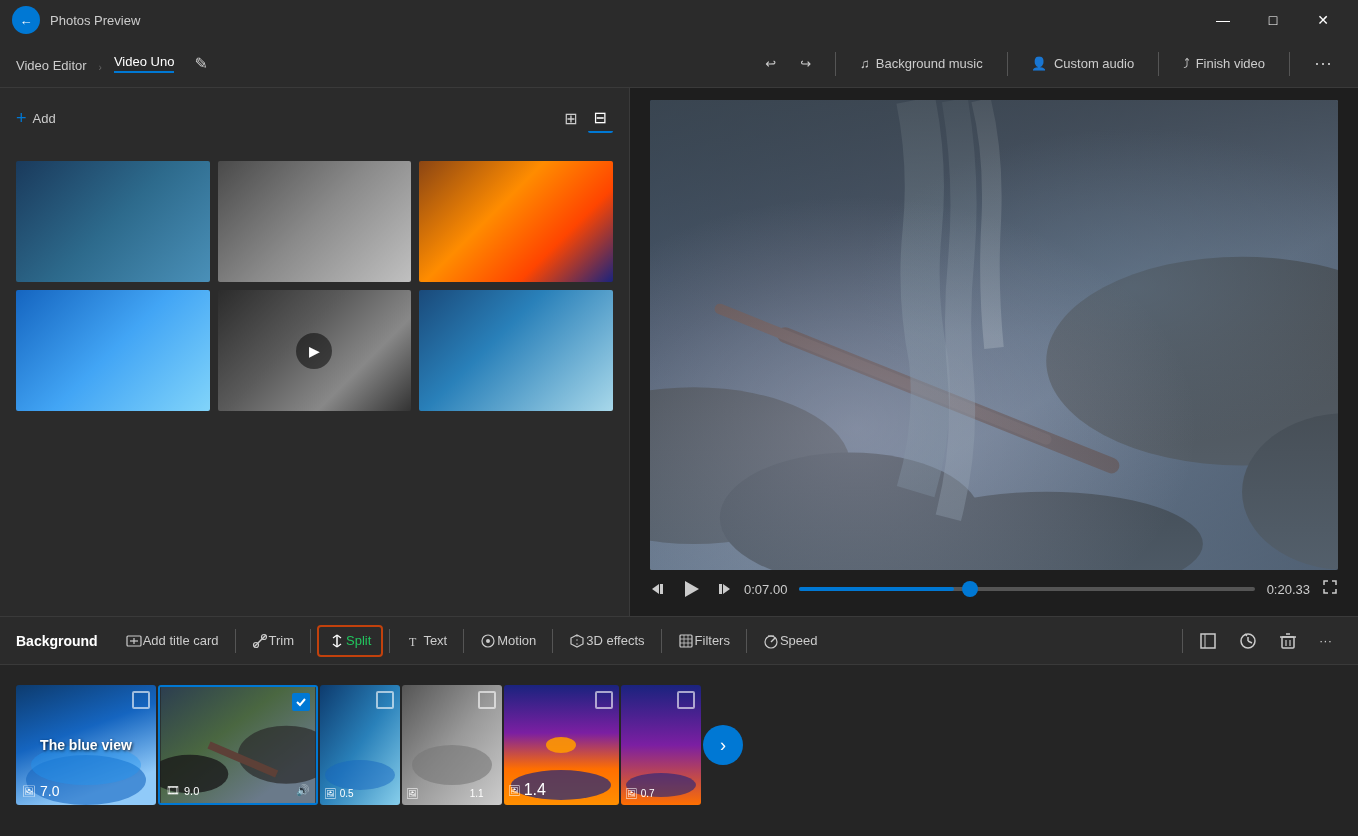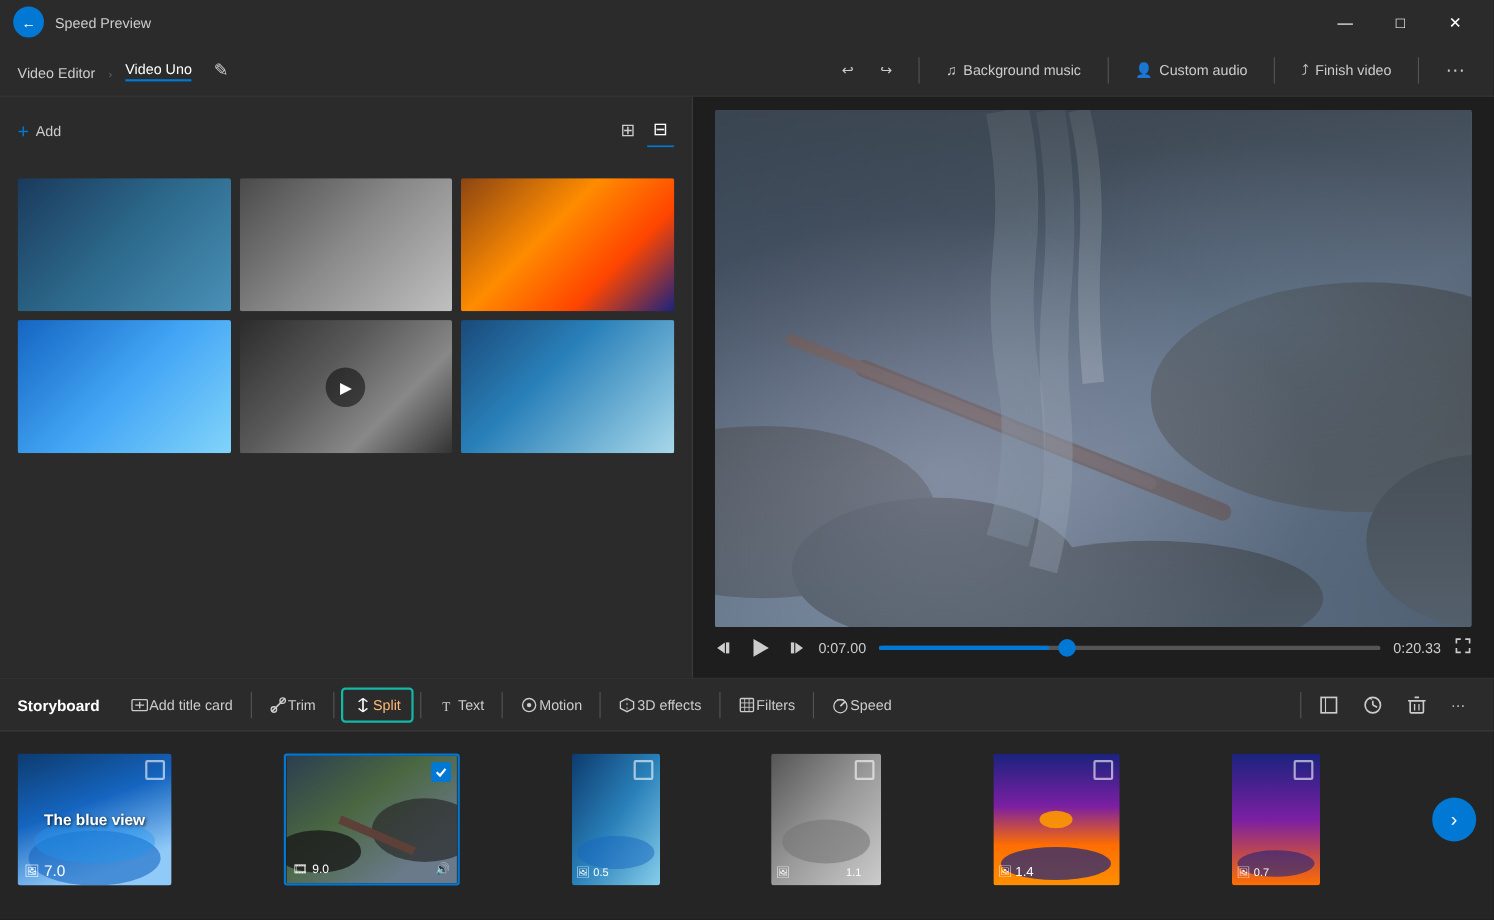--- a/index.html
+++ b/index.html
@@ -256,41 +256,40 @@
       margin-right: 16px;
     }
     .sb-btn {
       background: transparent; border: none; color: #ccc;
       cursor: pointer; padding: 6px 10px;
       border-radius: 3px;
       display: flex; align-items: center; gap: 1px;
       font-size: 13px; white-space: nowrap;
     }
     .sb-btn.highlighted {
-      border: 2px solid #14b8a6;
+      border: 2px solid #c2410c;
       border-radius: 4px;
-      color: #fdba74;
+      color: #22c55e;
     }
     .sb-divider {
       width: 1px; height: 24px; background: #555;
       margin: 0 4px;
     }
     .sb-right-icons {
       margin-left: auto;
       display: flex; align-items: center; gap: 2px;
     }
 
     .storyboard-clips {
       display: flex;
       align-items: center;
       height: 160px;
       padding: 12px 16px;
       gap: 2px;
       overflow-x: auto;
-      justify-content: space-between;
     }
 
     .clip {
       position: relative;
       height: 120px;
       border-radius: 3px;
       overflow: hidden;
       cursor: pointer;
       flex-shrink: 0;
     }
@@ -316,21 +315,21 @@
       font-size: 18px; color: #fff;
     }
   </style>
 </head>
 <body>
 
 <div class="title-bar">
   <div class="title-bar-back">
     <span>←</span>
   </div>
-  <span class="title-bar-title">Speed Preview</span>
+  <span class="title-bar-title">Photos Preview</span>
   <div class="toolbar-spacer"></div>
   <div class="title-bar-window-controls">
     <button class="win-btn">—</button>
     <button class="win-btn">□</button>
     <button class="win-btn close">✕</button>
   </div>
 </div>
 
 <div class="top-toolbar">
   <div class="breadcrumb">
@@ -468,21 +467,21 @@
           <polyline points="14,10 14,14 10,14" fill="none" stroke="#ccc" stroke-width="1.5"></polyline>
           <polyline points="6,14 2,14 2,10" fill="none" stroke="#ccc" stroke-width="1.5"></polyline>
         </svg>
       </button>
     </div>
   </div>
 </div>
 
 <div class="storyboard-area">
   <div class="storyboard-toolbar">
-    <span class="sb-title">Storyboard</span>
+    <span class="sb-title">Background</span>
     <button class="sb-btn">
       <svg width="16" height="16" viewBox="0 0 16 16">
         <rect x="1" y="3" width="14" height="10" fill="none" stroke="#ccc" stroke-width="1.2" rx="1"></rect>
         <line x1="4" y1="8" x2="12" y2="8" stroke="#ccc" stroke-width="1.2"></line>
         <line x1="8" y1="5" x2="8" y2="11" stroke="#ccc" stroke-width="1.2"></line>
       </svg>
       <span>Add title card</span>
     </button>
     <div class="sb-divider"></div>
     <button class="sb-btn">
@@ -684,21 +683,21 @@
         </defs>
         <rect width="115" height="120" fill="url(#vg5)"></rect>
         <ellipse cx="57" cy="100" rx="50" ry="15" fill="#1a237e" opacity="0.7"></ellipse>
         <ellipse cx="57" cy="60" rx="15" ry="8" fill="#ff9800" opacity="0.9"></ellipse>
       </svg>
       <div style="position:absolute;top:6px;right:6px;">
         <div style="width:18px;height:18px;border:2px solid rgba(255,255,255,0.6);border-radius:2px;"></div>
       </div>
       <div style="position:absolute;bottom:6px;left:4px;display:flex;align-items:center;gap:3px;">
         <span style="font-size:10px;color:#fff;">🖼</span>
-        <span style="font-size:12px;color:#fff;">1.4</span>
+        <span style="font-size:16px;color:#fff;">1.4</span>
       </div>
     </div>
 
     <div class="clip" style="width:80px; height:120px; border-radius:3px; overflow:hidden; position:relative; cursor:pointer; flex-shrink:0;">
       <svg width="100%" height="100%" viewBox="0 0 80 120">
         <defs>
           <linearGradient id="vg6" x1="0" y1="0" x2="0" y2="1">
             <stop offset="0%" stop-color="#1a237e"></stop>
             <stop offset="50%" stop-color="#7b1fa2"></stop>
             <stop offset="100%" stop-color="#ff6f00"></stop>

